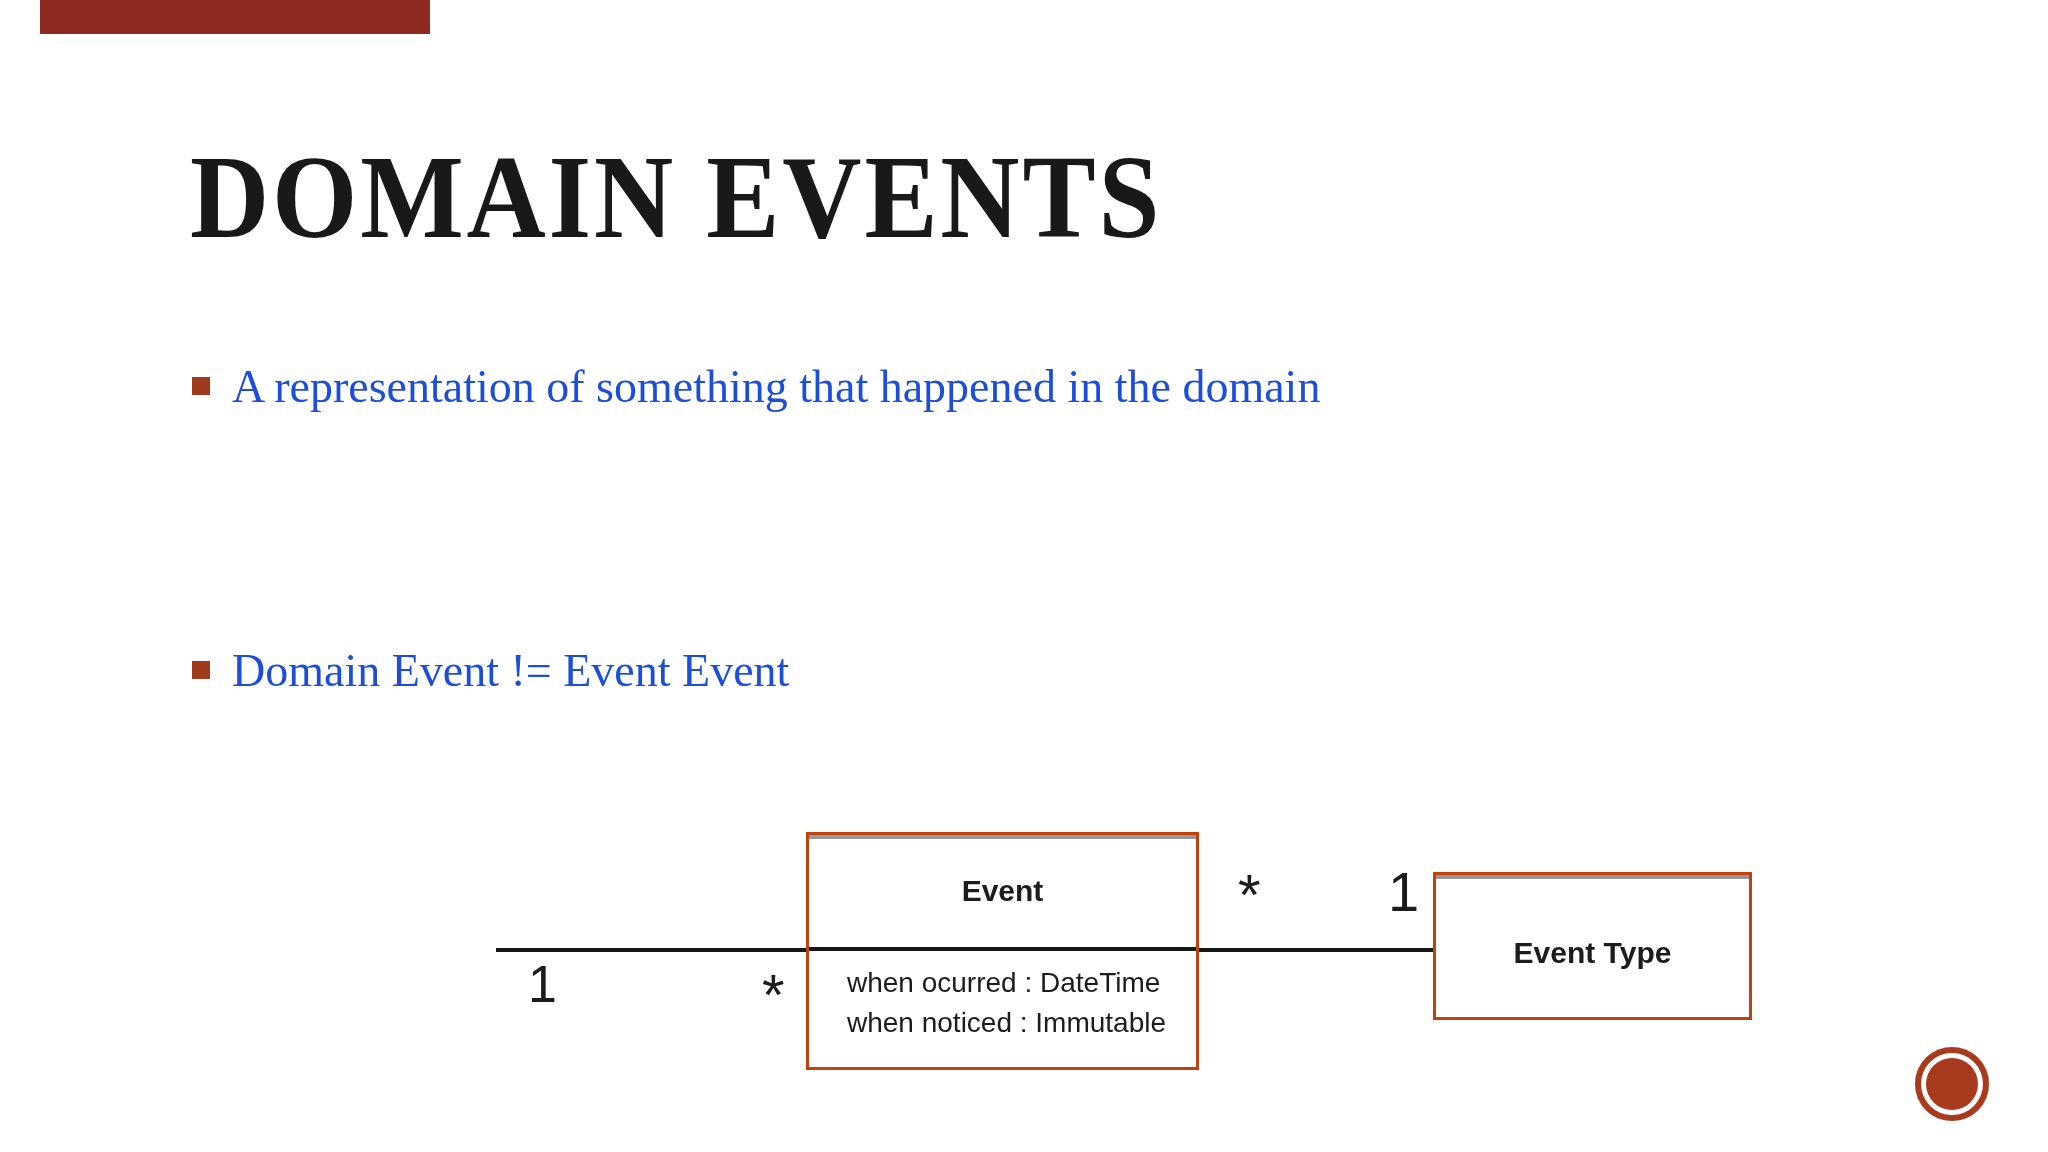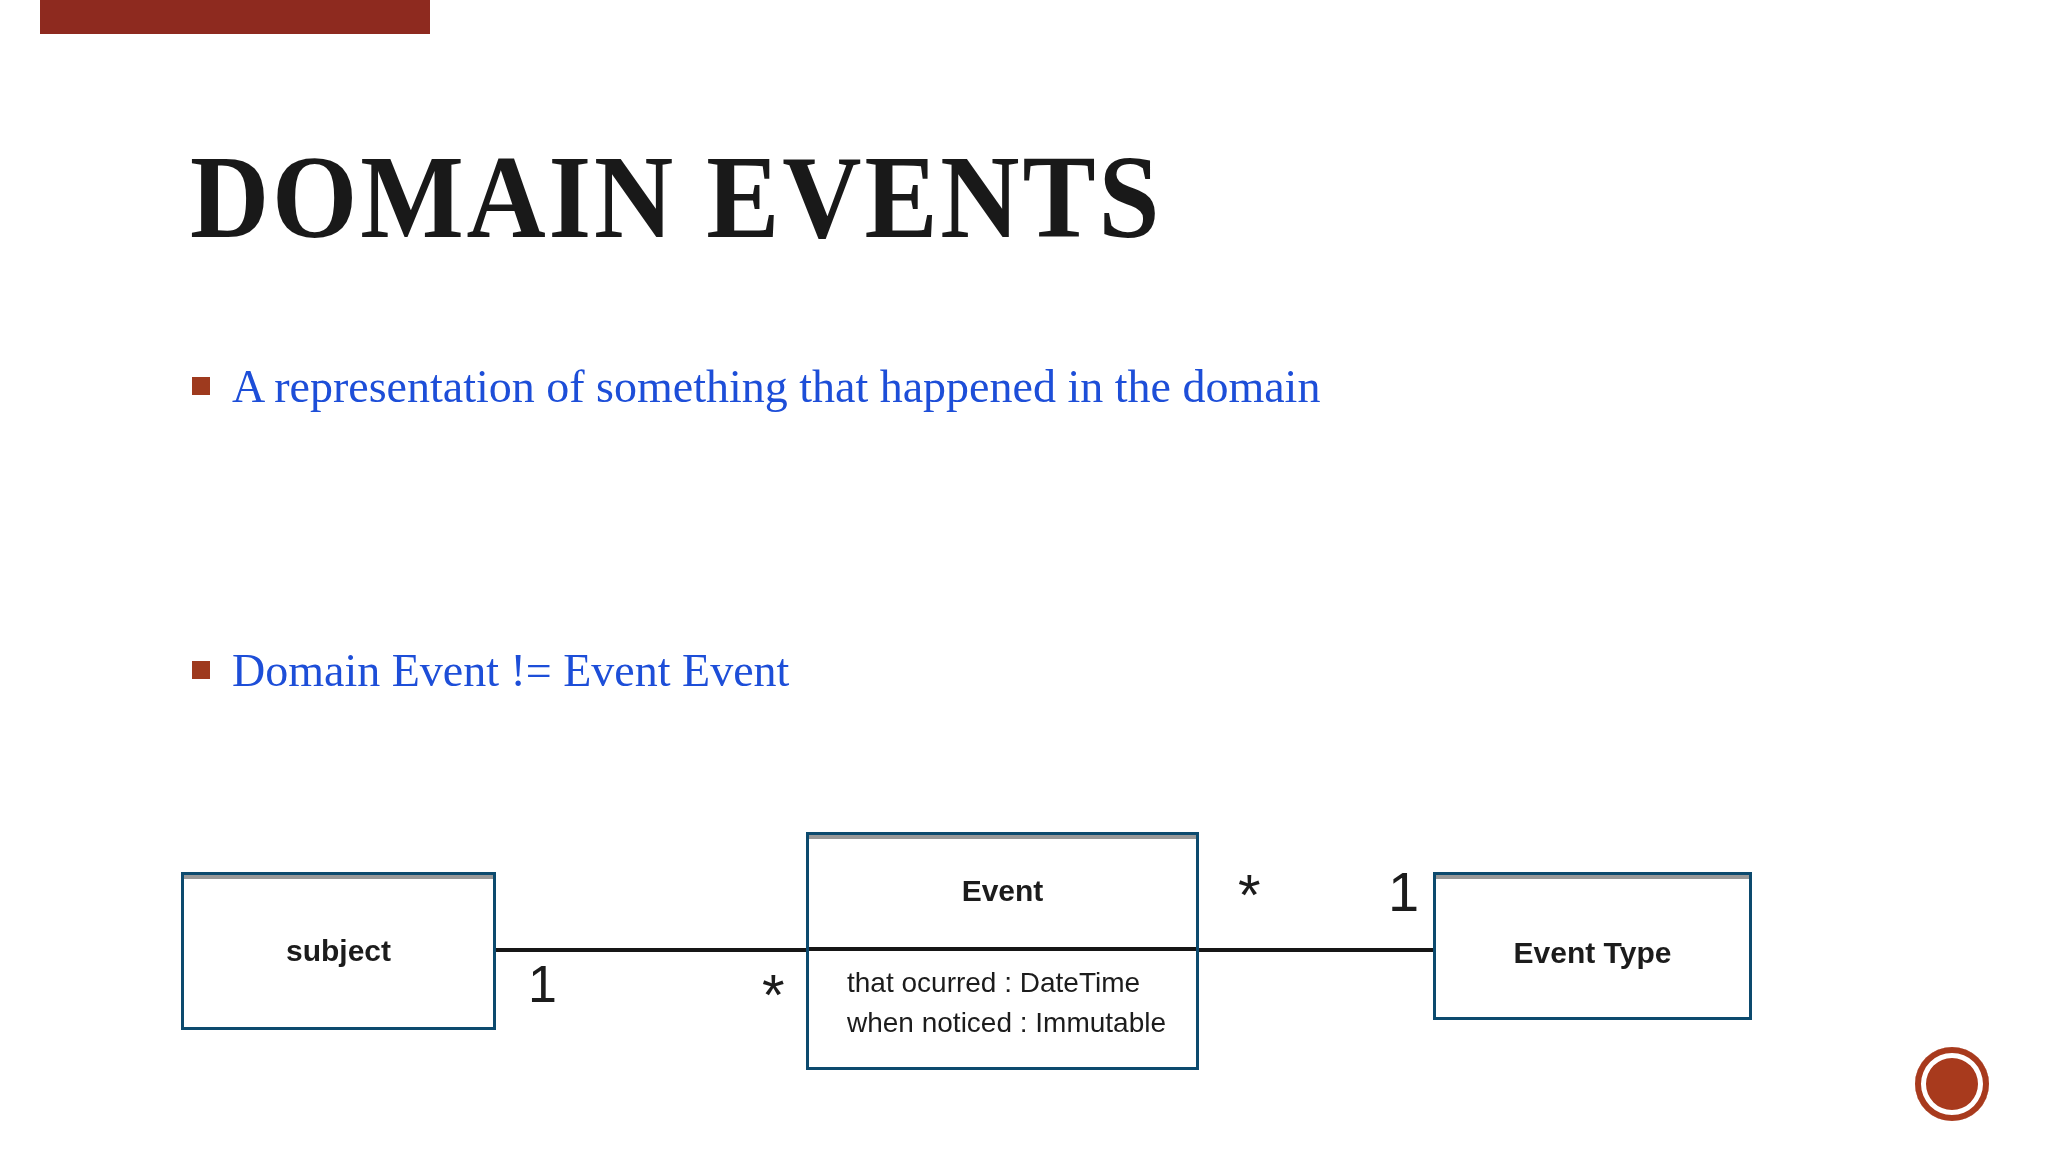--- a/index.html
+++ b/index.html
@@ -49,21 +49,21 @@
   .b2{top:506px;}
   .b3{top:646px;}
 
   
   .assoc-line{
     position:absolute;left:496px;top:948px;width:937px;height:4px;
     background:#161616;z-index:1;
   }
   .uml-class{
     position:absolute;z-index:2;
-    background:#ffffff;border:3px solid #0c4a6e;
+    background:#ffffff;border:3px solid #c2410c;
     box-sizing:border-box;
     box-shadow:inset 0 4px 0 #989898;
     font-family:"Liberation Sans", sans-serif;
     color:#1c1c1c;
   }
   .cls-subject{left:181px;top:872px;width:315px;height:158px;}
   .cls-event{left:806px;top:832px;width:393px;height:238px;}
   .cls-eventtype{left:1433px;top:872px;width:319px;height:148px;}
   .cls-name{
     position:absolute;left:0;right:0;
@@ -112,29 +112,26 @@
     <span class="marker"></span>
     <span class="btxt">A representation of something that happened in the domain</span>
   </div>
   <div class="bullet-row b3">
     <span class="marker"></span>
     <span class="btxt">Domain Event != Event Event</span>
   </div>
 
   <div class="assoc-line"></div>
 
-  <div class="uml-class cls-subject">
-    <div class="cls-name">subject</div>
-  </div>
 
   <div class="uml-class cls-event">
     <div class="cls-name">Event</div>
     <div class="cls-divider"></div>
     <div class="cls-attrs">
-      <div>that ocurred : DateTime</div>
+      <div>when ocurred : DateTime</div>
       <div>when noticed : Immutable</div>
     </div>
   </div>
 
   <div class="uml-class cls-eventtype">
     <div class="cls-name">Event Type</div>
   </div>
 
   <span class="mult m-subj-1">1</span>
   <span class="mult m-event-left">*</span>

